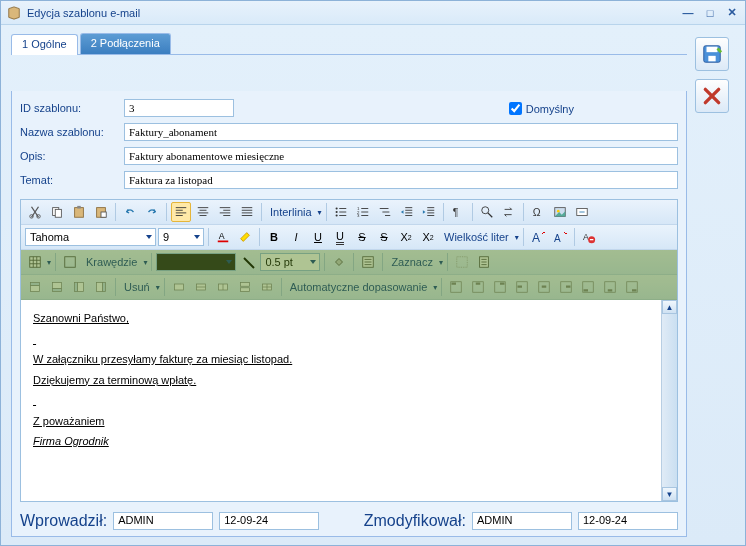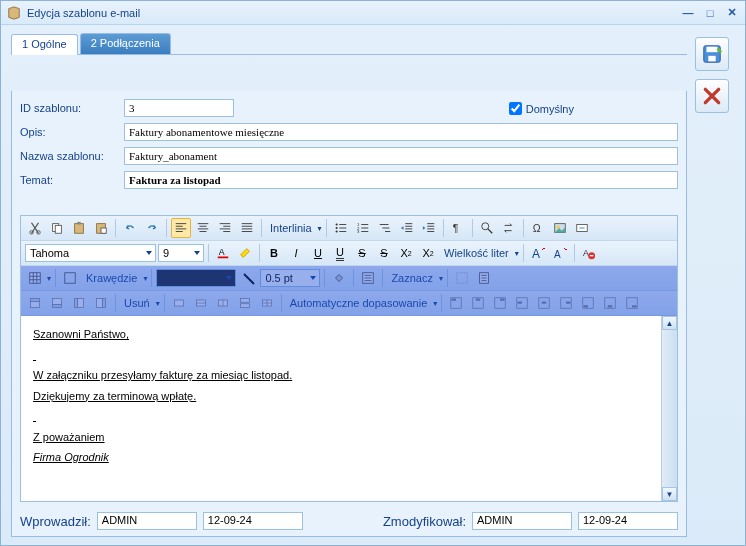--- a/index.html
+++ b/index.html
@@ -16,37 +16,37 @@
 .sidebtn { width: 34px; height: 34px; background: linear-gradient(to bottom,#fefefe,#dbe9f7); border: 1px solid #9cc0e0; border-radius: 3px; display: flex; align-items: center; justify-content: center; cursor: pointer; }
 .tabs { display: flex; height: 22px; border-bottom: 1px solid #99bbe8; }
 .tab { padding: 3px 10px; border: 1px solid #99bbe8; border-bottom: none; margin-right: 2px; background: linear-gradient(to bottom,#fff,#e3f0fb); border-radius: 3px 3px 0 0; cursor: pointer; color: #15428b; font-size: 11px; }
 .tab.active { background: #fff; position: relative; top: 1px; }
 .tab.inactive { background: linear-gradient(to bottom,#5d9cd4,#3b7ec0); color: #fff; }
 .panel { border: 1px solid #99bbe8; border-top: none; background: #e8f2fc; padding: 8px 8px 6px 8px; display: flex; flex-direction: column; gap: 6px; flex: 1; }
 .row { display: flex; align-items: center; gap: 4px; }
 .lbl { width: 100px; color: #15428b; font-size: 11px; }
 .inp { border: 1px solid #9cc0e0; background: #fff; height: 18px; padding: 1px 4px; font-family: Tahoma; font-size: 11px; color: #000; }
 .chk-wrap { display: flex; align-items: flex-end; gap: 4px; color: #15428b; }
-.editorwrap { border: 1px solid #9cc0e0; background: #1d4ed8; display: flex; flex-direction: column; flex: 1; margin-top: 20px; }
+.editorwrap { border: 1px solid #9cc0e0; background: #4d7c0f; display: flex; flex-direction: column; flex: 1; margin-top: 4px; }
 .tbrow { display: flex; align-items: center; padding: 2px 4px; gap: 2px; border-bottom: 1px solid #c2d7ec; background: linear-gradient(to bottom,#eaf3fc,#d6e7f7); min-height: 24px; flex-wrap: nowrap; overflow: hidden; }
 .tbrow.disabled { opacity: 0.55; }
 .tbtn { width: 20px; height: 20px; display: flex; align-items: center; justify-content: center; cursor: pointer; border-radius: 2px; }
 .tbtn.active { background: #ffe9a8; border: 1px solid #e5b53a; }
 .sep { width: 1px; height: 18px; background: #b0cae3; margin: 0 2px; }
 .tlabel { color: #15428b; padding: 0 4px; font-size: 11px; cursor: pointer; white-space: nowrap; }
 .dd { font-size: 11px; background: #fff; border: 1px solid #9cc0e0; height: 18px; padding: 0 14px 0 4px; color: #000; position: relative; display: flex; align-items: center; cursor: pointer; }
 .dd::after { content: ""; position: absolute; right: 3px; top: 6px; border-left: 3px solid transparent; border-right: 3px solid transparent; border-top: 4px solid #15428b; }
 .editor-body { flex: 1; display: flex; background: #fff; }
 .editor-content { flex: 1; padding: 10px 12px; font-size: 11px; line-height: 1.5; color: #000; overflow: auto; }
 .editor-content p { margin-bottom: 4px; text-decoration: underline; }
 .scrollbar { width: 16px; background: linear-gradient(to right,#e0ebf6,#cadff1); display: flex; flex-direction: column; border-left: 1px solid #b8cee3; }
 .sbtn { height: 14px; background: linear-gradient(to bottom,#f0f7fd,#cfe1f2); border: 1px solid #a8c5e0; display: flex; align-items: center; justify-content: center; font-size: 8px; color: #15428b; }
 .strack { flex: 1; }
 .footer { display: flex; align-items: center; gap: 6px; padding-top: 4px; }
-.footer .lbl2 { color: #15428b; font-size: 13px; }
+.footer .lbl2 { color: #15428b; font-size: 16px; }
 .ro { border: 1px solid #9cc0e0; background: #fff; height: 18px; padding: 1px 4px; font-size: 11px; }
 svg { display: block; }
 </style>
 </head>
 <body>
 
 <div class="window">
   <div class="titlebar">
     <svg class="titlebar-icon" viewBox="0 0 16 16">
         <polygon points="2,3 8,1 14,3 14,13 8,15 2,13" fill="#d9b77a" stroke="#8a6b3a"></polygon>
@@ -72,32 +72,32 @@
           <input class="inp" style="width: 110px;" value="3">
           <div style="flex:1"></div>
           <div class="chk-wrap">
             <input type="checkbox" checked="" style="">
             <span>Domyślny</span>
           </div>
           <div style="width:100px"></div>
         </div>
 
         <div class="row">
+          <div class="lbl">Nazwa szablonu:</div>
+          <input class="inp" style="flex: 1 1 0%;" value="Faktury_abonament">
+        </div>
+
+        <div class="row">
           <div class="lbl">Opis:</div>
           <input class="inp" style="flex: 1 1 0%;" value="Faktury abonamentowe miesięczne">
         </div>
 
         <div class="row">
-          <div class="lbl">Nazwa szablonu:</div>
-          <input class="inp" style="flex: 1 1 0%;" value="Faktury_abonament">
-        </div>
-
-        <div class="row">
           <div class="lbl">Temat:</div>
-          <input class="inp" style="flex: 1 1 0%; font-weight: bold;" value="Faktura za listopad">
+          <input class="inp" style="flex: 1 1 0%;" value="Faktura za listopad">
         </div>
 
         <div class="editorwrap">
 
           <div class="tbrow">
             <div class="tbtn">
                 <svg width="14" height="14" viewBox="0 0 16 16">
                   <path d="M4 2 L12 14 M12 2 L4 14" stroke="#555" stroke-width="1.5"></path>
                   <circle cx="4" cy="13" r="2" fill="none" stroke="#555"></circle>
                   <circle cx="12" cy="13" r="2" fill="none" stroke="#555"></circle>

